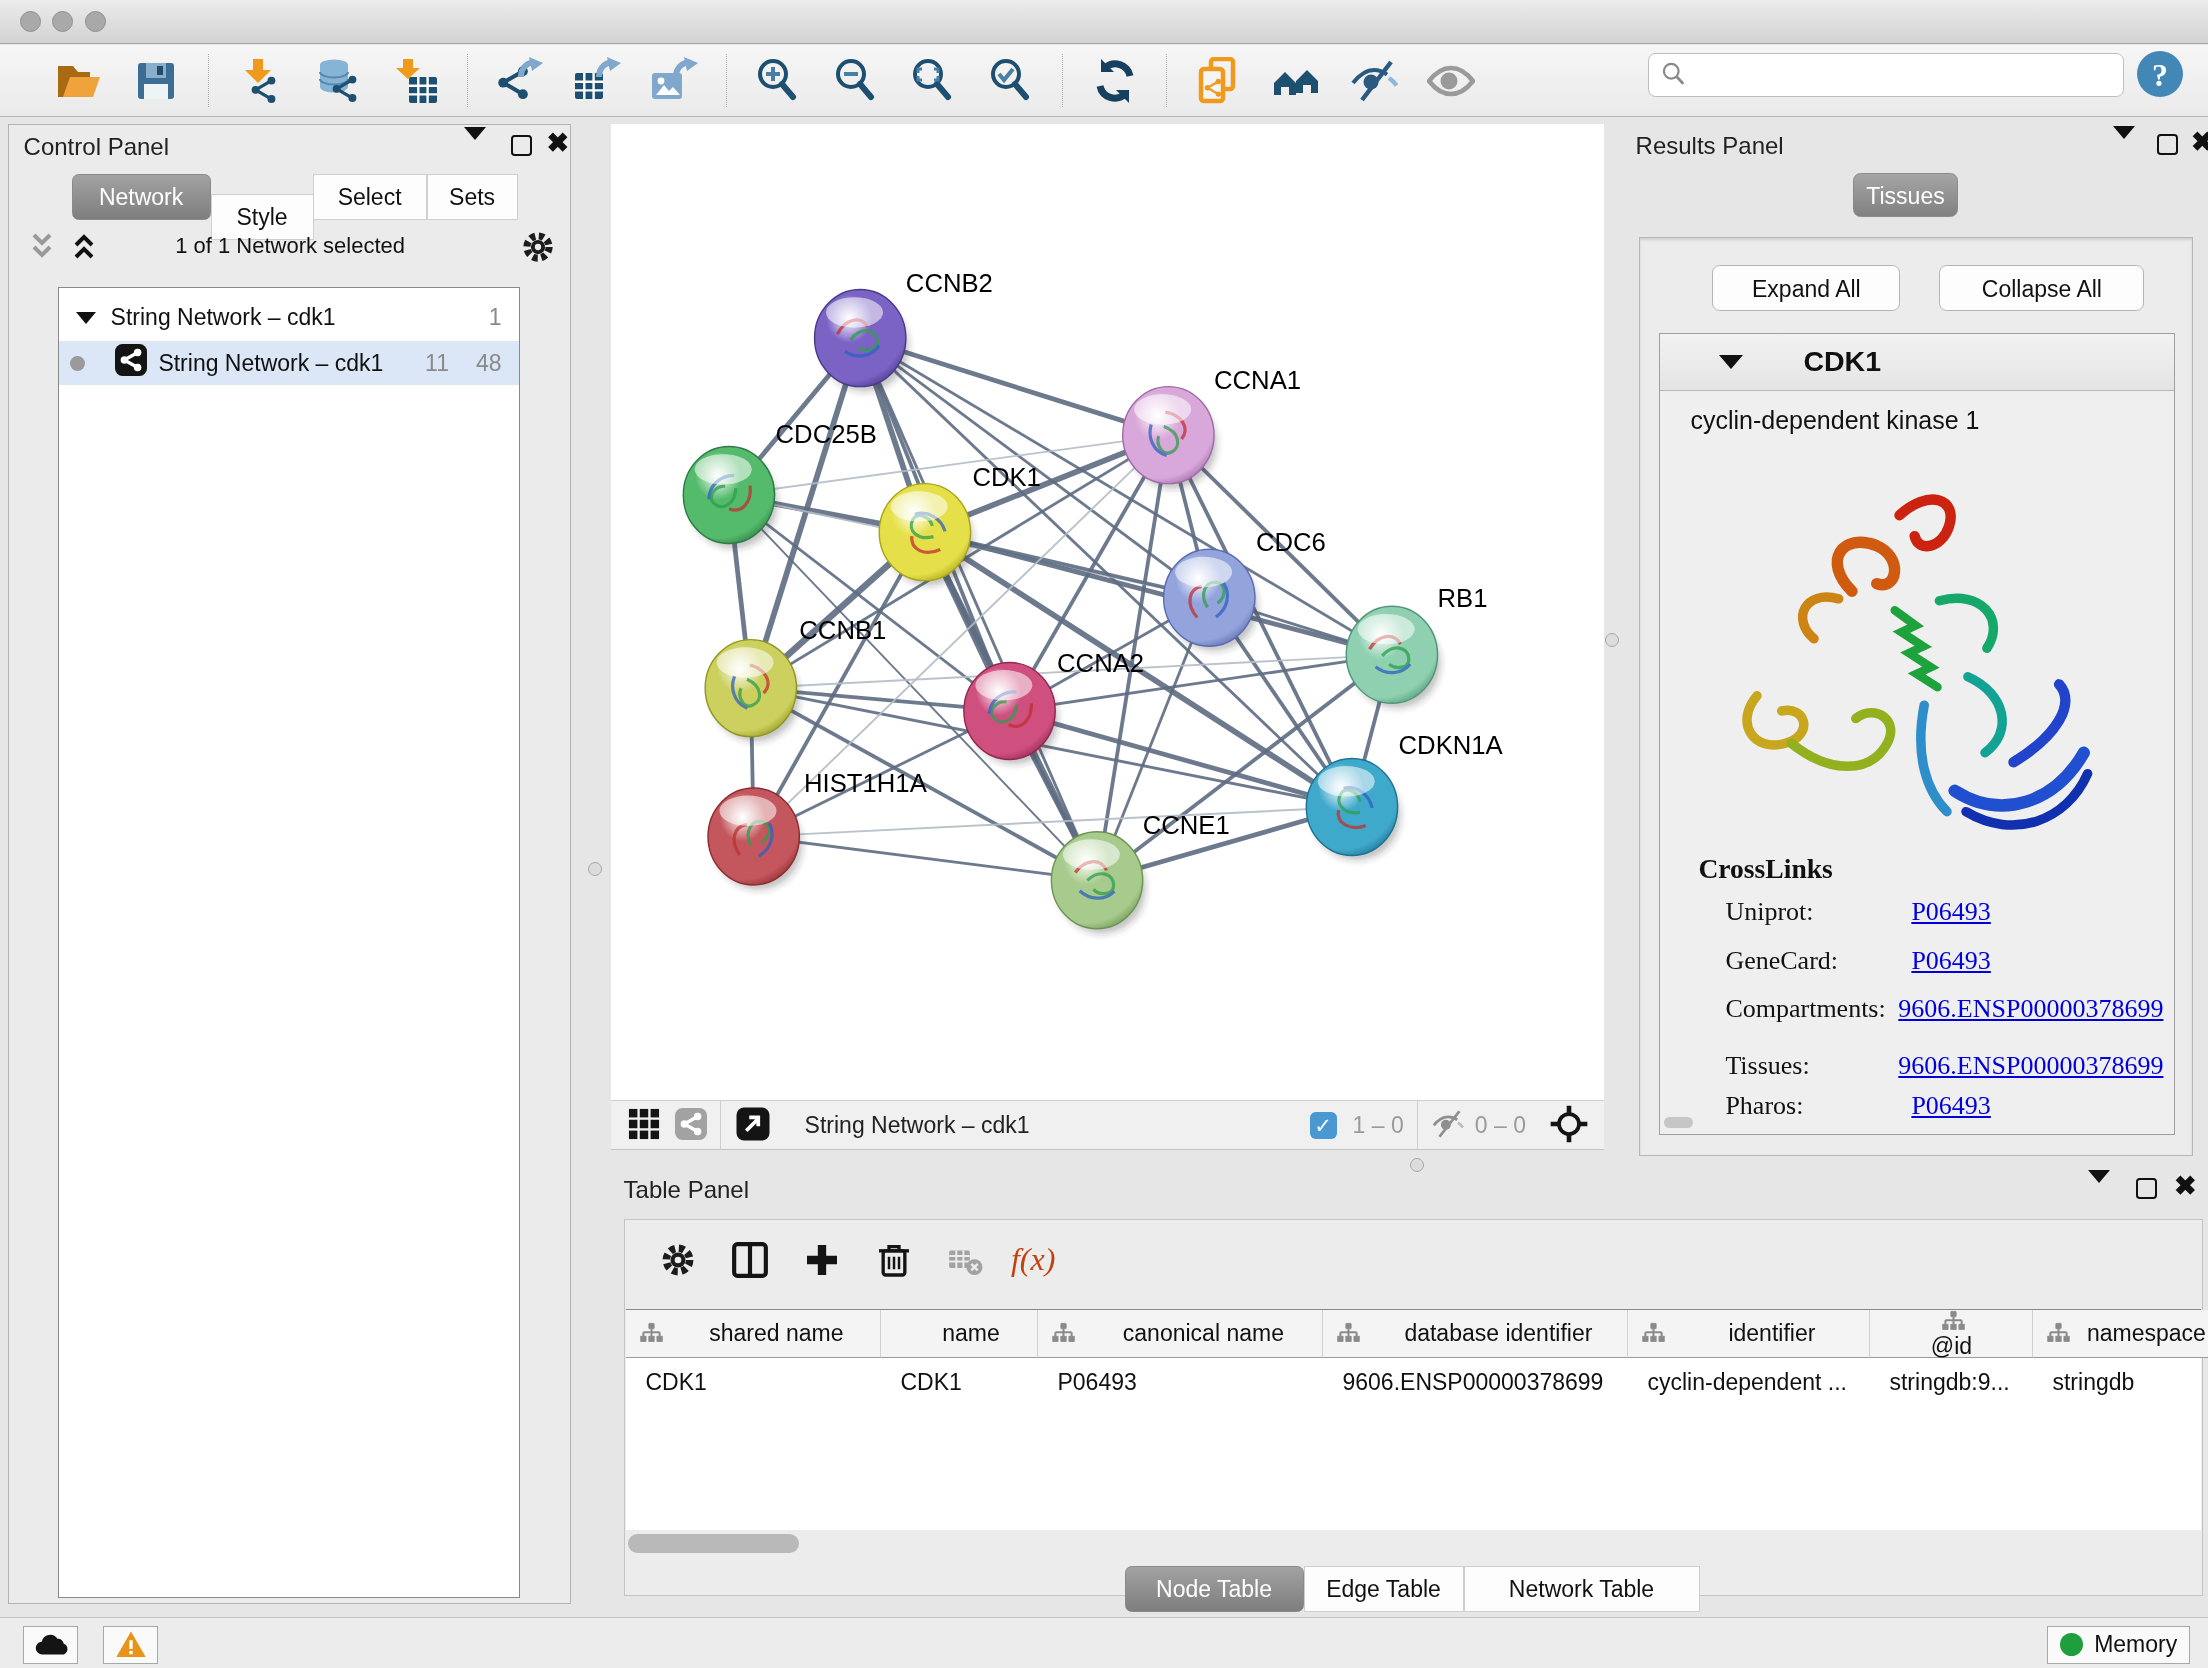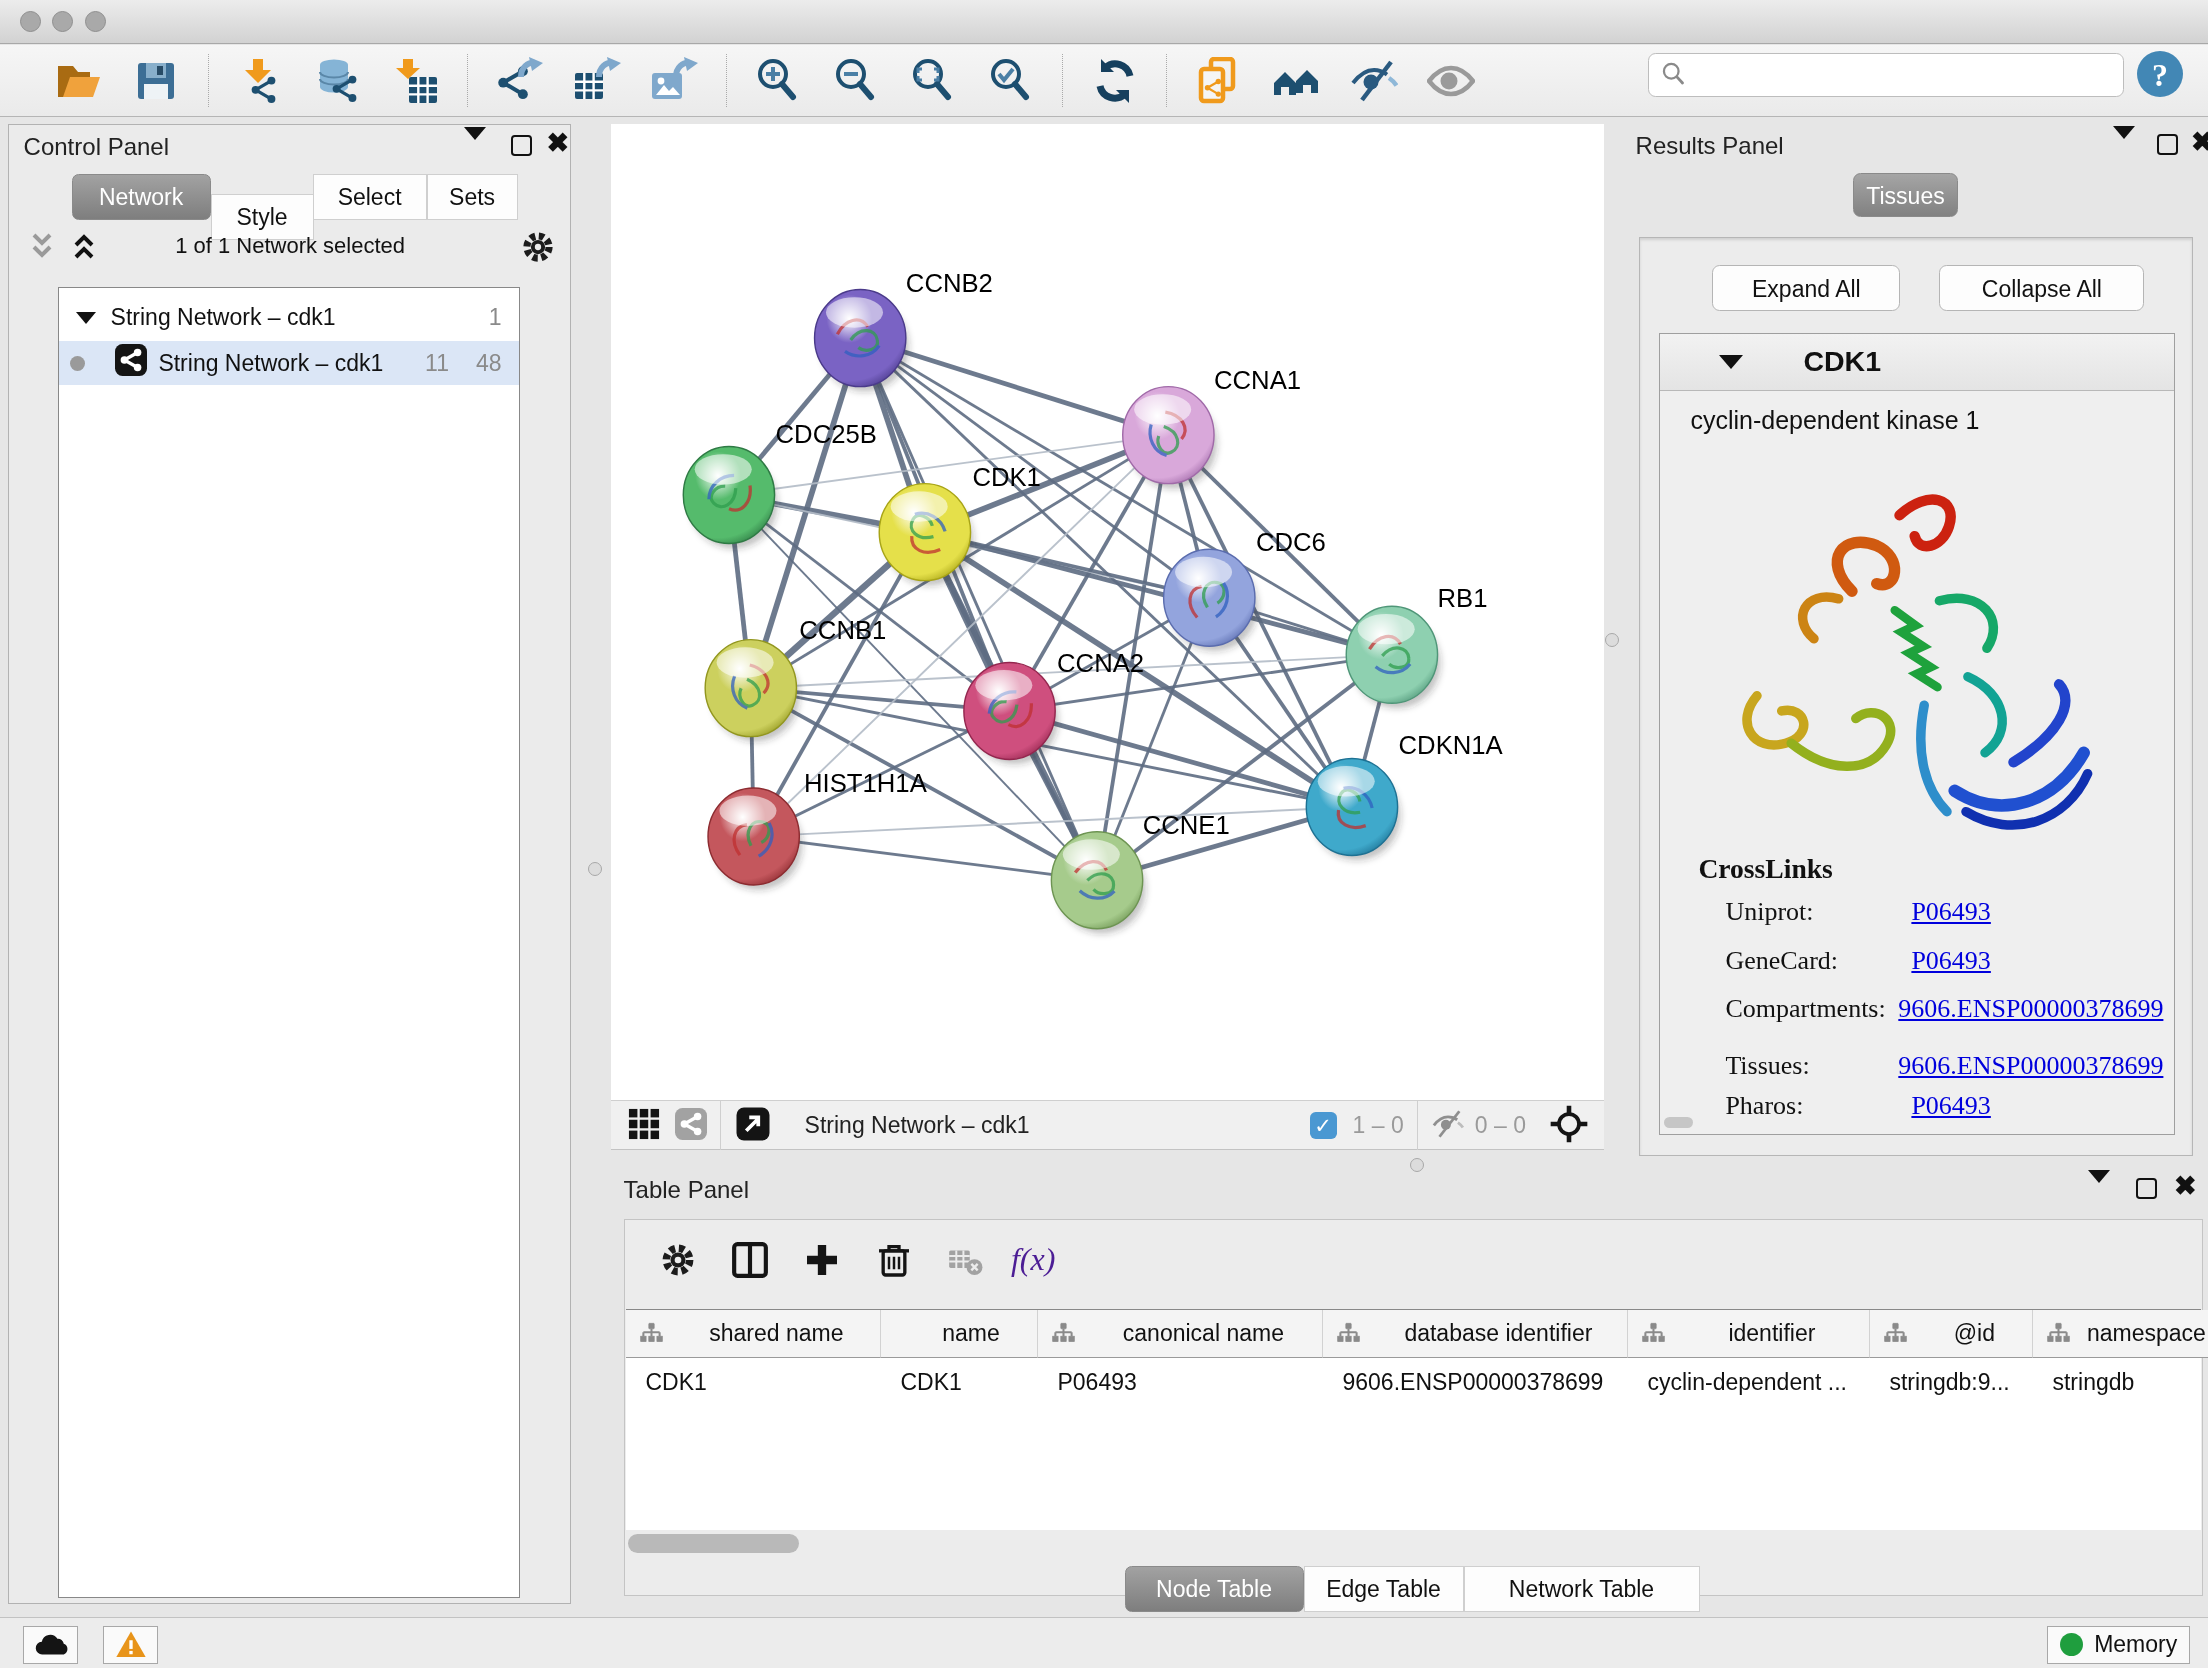--- a/index.html
+++ b/index.html
@@ -718,21 +718,21 @@
       <span class="ttb" style="left:314px">
         <svg width="38" height="38" viewBox="0 0 48 48">
             <g fill="#a2a2a2">
               <rect x="4" y="12" width="26" height="22" rx="2"></rect>
             </g>
             <path d="M4 19h26M4 26h26M13 12v22M22 12v22" stroke="#ececec" stroke-width="2.5"></path>
             <circle cx="36" cy="33" r="10" fill="#a2a2a2"></circle>
             <path d="M32 29l8 8M40 29l-8 8" stroke="#ececec" stroke-width="3"></path>
           </svg>
       </span>
-      <span class="ttb serif" style="left:382px;font-size:32px;font-style:italic;color:#4c1d95">f(x)</span>
+      <span class="ttb serif" style="left:382px;font-size:32px;font-style:italic;color:#c2410c">f(x)</span>
 
       <div class="tblarea" id="node-table">
           <div class="thead" style="left: 0px; width: 255px;">
             <svg width="23" height="23" viewBox="0 0 34 34" style="margin:0 9.5px 0 13.3px;flex:none">
               <g fill="#8a8a8a" stroke="#8a8a8a">
                 <rect x="13" y="2" width="8" height="8" rx="1"></rect>
                 <path d="M17 10v5M5 15h24M5 15v6M17 15v6M29 15v6" fill="none" stroke-width="3"></path>
                 <rect x="1" y="21" width="8" height="8"></rect>
                 <rect x="13" y="21" width="8" height="8"></rect>
                 <rect x="25" y="21" width="8" height="8"></rect>
@@ -778,21 +778,21 @@
                 <rect x="13" y="2" width="8" height="8" rx="1"></rect>
                 <path d="M17 10v5M5 15h24M5 15v6M17 15v6M29 15v6" fill="none" stroke-width="3"></path>
                 <rect x="1" y="21" width="8" height="8"></rect>
                 <rect x="13" y="21" width="8" height="8"></rect>
                 <rect x="25" y="21" width="8" height="8"></rect>
               </g>
             </svg>
             <span style="margin:0 auto">identifier</span>
           </div>
           <div class="tcell" style="left: 1002px; width: 242px;">cyclin-dependent ...</div>
-          <div class="thead" style="left: 1244px; width: 163px;">
+          <div class="thead" style="left: 1244px; width: 163px; flex-direction: column;">
             <svg width="23" height="23" viewBox="0 0 34 34" style="margin:0 9.5px 0 13.3px;flex:none">
               <g fill="#8a8a8a" stroke="#8a8a8a">
                 <rect x="13" y="2" width="8" height="8" rx="1"></rect>
                 <path d="M17 10v5M5 15h24M5 15v6M17 15v6M29 15v6" fill="none" stroke-width="3"></path>
                 <rect x="1" y="21" width="8" height="8"></rect>
                 <rect x="13" y="21" width="8" height="8"></rect>
                 <rect x="25" y="21" width="8" height="8"></rect>
               </g>
             </svg>
             <span style="margin:0 auto">@id</span>

